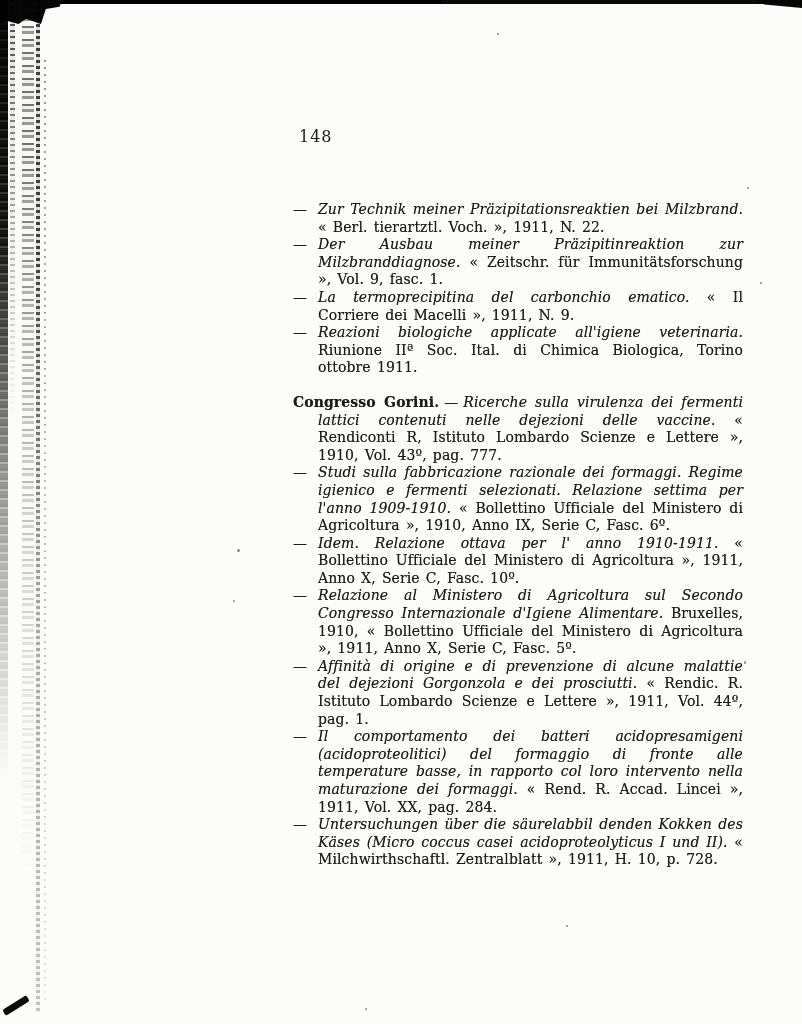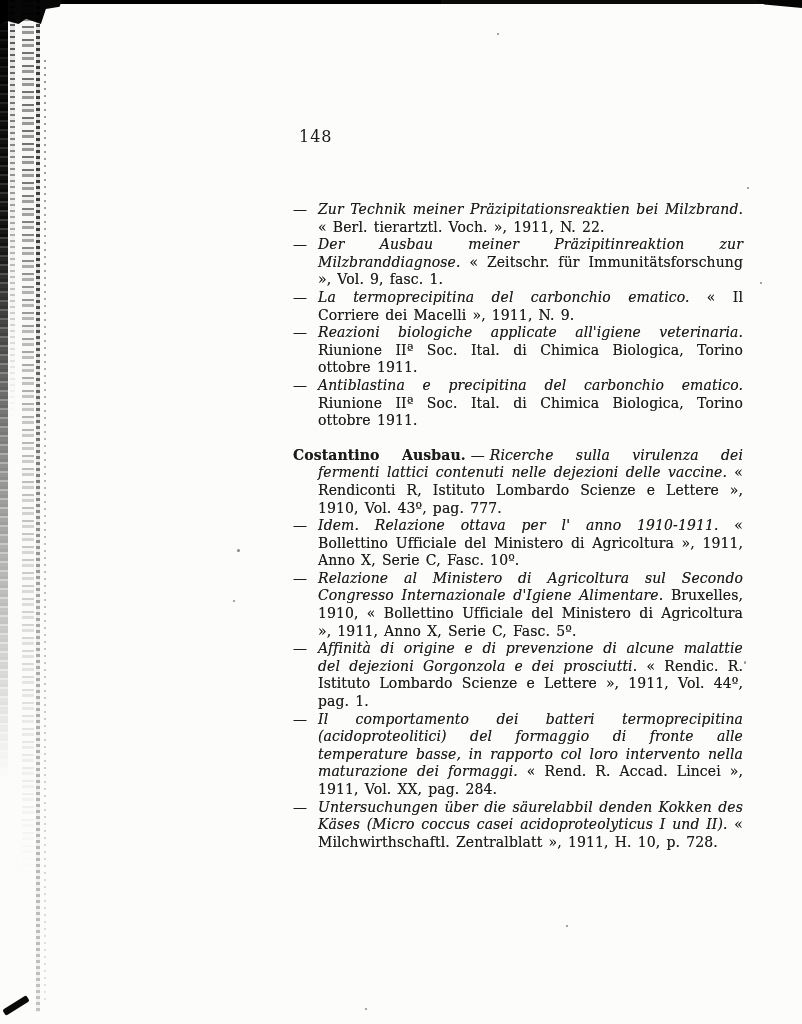--- a/index.html
+++ b/index.html
@@ -156,26 +156,26 @@
 
   <div class="page-number">148</div>
 
   <div class="content">
 
     <div class="section">
       <p class="entry"><span class="dash">—</span><i>Zur Technik meiner Präzipitationsreaktien bei Milzbrand.</i> <span>« Berl. tierartztl. Voch. », 1911, N. 22.</span></p>
       <p class="entry"><span class="dash">—</span><i>Der Ausbau meiner Präzipitinreaktion zur Milzbranddiagnose.</i> <span>« Zeitschr. für Immunitätsforschung », Vol. 9, fasc. 1.</span></p>
       <p class="entry"><span class="dash">—</span><i>La termoprecipitina del carbonchio ematico.</i> <span>« Il Corriere dei Macelli », 1911, N. 9.</span></p>
       <p class="entry"><span class="dash">—</span><i>Reazioni biologiche applicate all'igiene veterinaria.</i> <span>Riunione IIª Soc. Ital. di Chimica Biologica, Torino ottobre 1911.</span></p>
-      <p class="entry"><span class="dash">—</span><i>Antiblastina e precipitina del carbonchio ematico.</i> <span>Riunione IIª Soc. Ital. di Chimica Biologica, Torino ottobre 1911.</span></p>
     </div>
 
     <div class="section section-2">
-      <p class="author-entry"><span class="author-name">Costantino Ausbau.</span><span class="dash">—</span><i>Ricerche sulla virulenza dei fermenti lattici contenuti nelle dejezioni delle vaccine.</i> <span>« Rendiconti R, Istituto Lombardo Scienze e Lettere », 1910, Vol. 43º, pag. 777.</span></p>
+      <p class="author-entry"><span class="author-name">Congresso Gorini.</span><span class="dash">—</span><i>Ricerche sulla virulenza dei fermenti lattici contenuti nelle dejezioni delle vaccine.</i> <span>« Rendiconti R, Istituto Lombardo Scienze e Lettere », 1910, Vol. 43º, pag. 777.</span></p>
+      <p class="entry"><span class="dash">—</span><i>Studi sulla fabbricazione razionale dei formaggi. Regime igienico e fermenti selezionati. Relazione settima per l'anno 1909-1910.</i> <span>« Bollettino Ufficiale del Ministero di Agricoltura », 1910, Anno IX, Serie C, Fasc. 6º.</span></p>
       <p class="entry"><span class="dash">—</span><i>Idem. Relazione ottava per l' anno 1910-1911.</i> <span>« Bollettino Ufficiale del Ministero di Agricoltura », 1911, Anno X, Serie C, Fasc. 10º.</span></p>
       <p class="entry"><span class="dash">—</span><i>Relazione al Ministero di Agricoltura sul Secondo Congresso Internazionale d'Igiene Alimentare.</i> <span>Bruxelles, 1910, « Bollettino Ufficiale del Ministero di Agricoltura », 1911, Anno X, Serie C, Fasc. 5º.</span></p>
       <p class="entry"><span class="dash">—</span><i>Affinità di origine e di prevenzione di alcune malattie del dejezioni Gorgonzola e dei prosciutti.</i> <span>« Rendic. R. Istituto Lombardo Scienze e Lettere », 1911, Vol. 44º, pag. 1.</span></p>
-      <p class="entry"><span class="dash">—</span><i>Il comportamento dei batteri termoprecipitina (acidoproteolitici) del formaggio di fronte alle temperature basse, in rapporto col loro intervento nella maturazione dei formaggi.</i> <span>« Rend. R. Accad. Lincei », 1911, Vol. XX, pag. 284.</span></p>
+      <p class="entry"><span class="dash">—</span><i>Il comportamento dei batteri acidopresamigeni (acidoproteolitici) del formaggio di fronte alle temperature basse, in rapporto col loro intervento nella maturazione dei formaggi.</i> <span>« Rend. R. Accad. Lincei », 1911, Vol. XX, pag. 284.</span></p>
       <p class="entry"><span class="dash">—</span><i>Untersuchungen über die säurelabbil denden Kokken des Käses (Micro coccus casei acidoproteolyticus I und II).</i> <span>« Milchwirthschaftl. Zentralblatt », 1911, H. 10, p. 728.</span></p>
     </div>
 
   </div>
 </div>
 
 </body></html>

